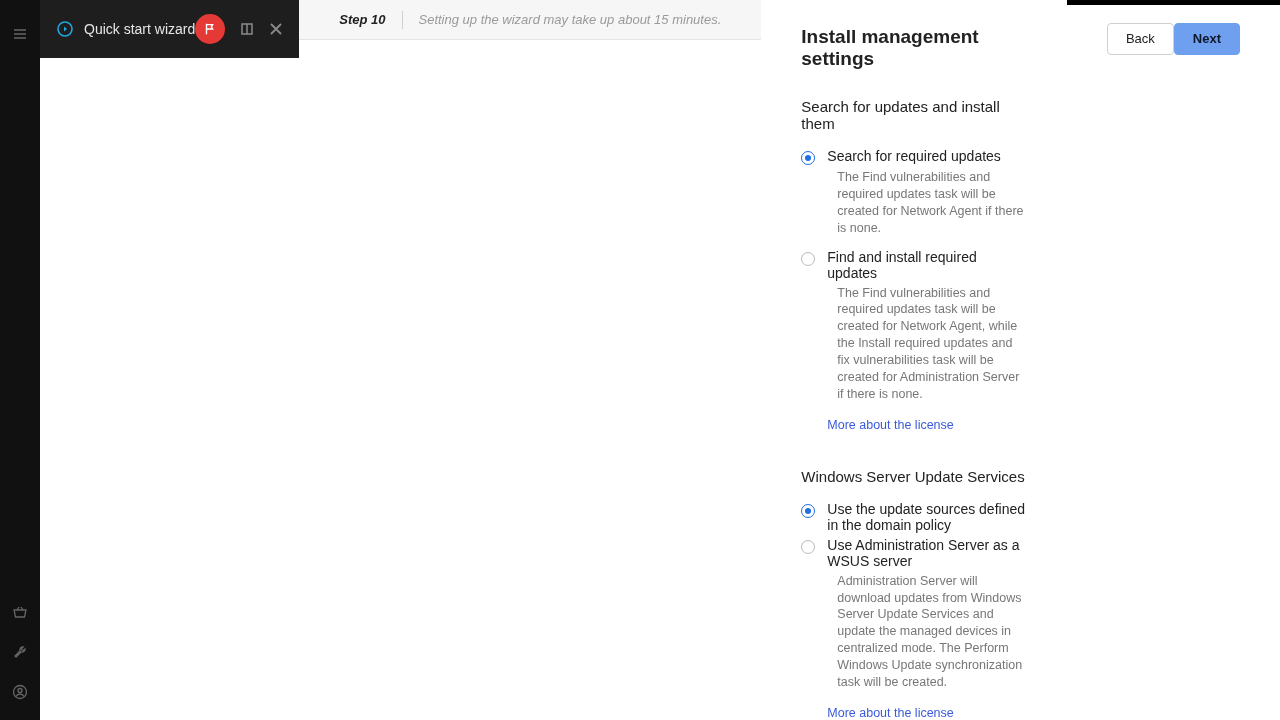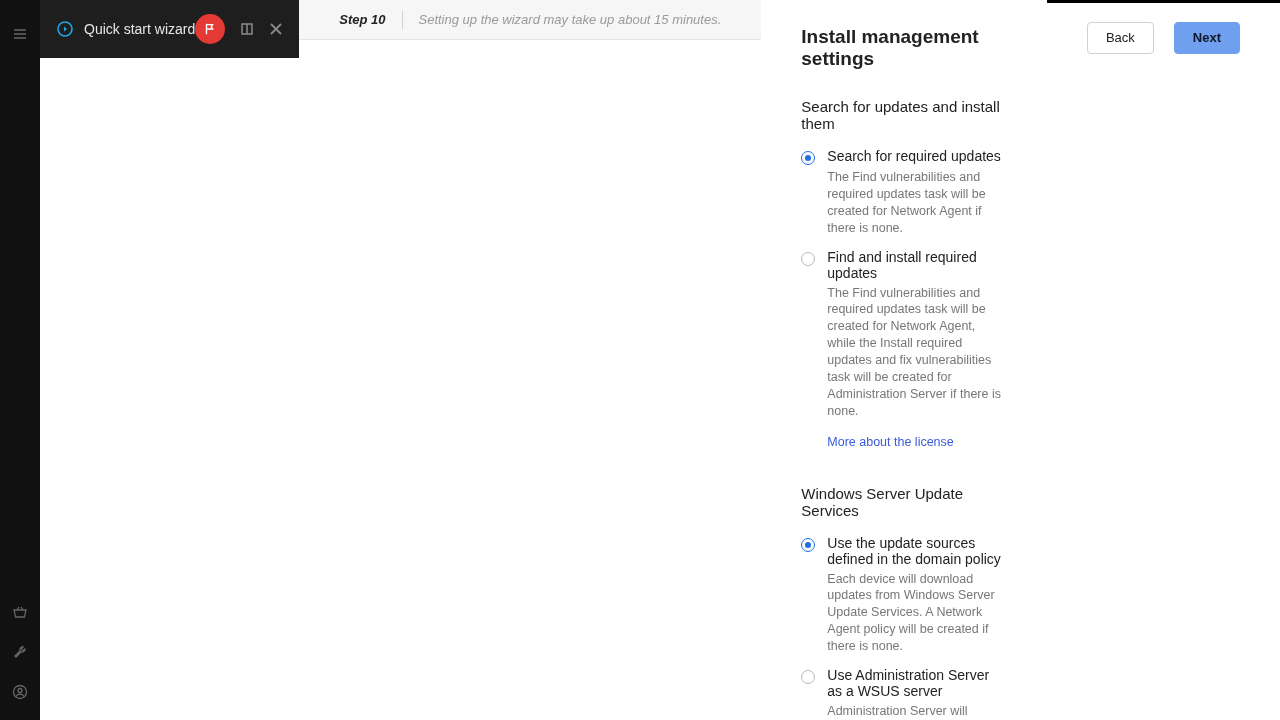--- a/index.html
+++ b/index.html
@@ -74,37 +74,37 @@
     margin-top:3px; margin-right:12px; flex-shrink:0; position:relative; background:#fff;
   }
   .radio-row.selected .dot { border-color:#1e6fe0; }
   .radio-row.selected .dot::after {
     content:""; position:absolute; left:3px; top:3px; width:6px; height:6px;
     border-radius:50%; background:#1e6fe0;
   }
   .radio-row .label { font-size:14px; color:#222; }
 
   .option-desc {
-    font-size:12.5px; color:#777; margin-left:26px; margin-top:4px; margin-bottom:12px;
+    font-size:12.5px; color:#777; margin-left:36px; margin-top:4px; margin-bottom:12px;
     max-width:760px; line-height:1.35;
   }
   .option-link {
     font-size:12.5px; color:#3a5bd9; margin-left:26px; margin-bottom:18px; display:inline-block; cursor:pointer;
   }
 
   .group-gap { height:14px; }
 
   
   .footer {
     height:72px;
-    border-top:3px solid #000000;
+    border-top:5px solid #000000;
     display:flex;
     align-items:center;
     padding:0 40px;
-    gap:20px;
+    gap:0;
     background:#fff;
   }
   .btn {
     height:32px; padding:0 18px; border-radius:4px; font-size:13px; cursor:pointer;
     border:1px solid #d0d0d0; background:#fff; color:#222;
   }
   .btn.primary {
     background:#6fa0ef; border-color:#6fa0ef; color:#0f172a; font-weight:600;
   }
 </style>
@@ -193,21 +193,20 @@
     <a class="option-link">More about the license</a>
 
     <div class="group-gap"></div>
 
     <div class="section-title">Windows Server Update Services</div>
 
     <div class="radio-row selected">
       <span class="dot"></span>
       <span class="label">Use the update sources defined in the domain policy</span>
     </div>
-    <div class="option-desc">Each device will download updates from Windows Server Update Services. A Network Agent policy will be created if there is none.</div>
 
     <div class="radio-row">
       <span class="dot"></span>
       <span class="label">Use Administration Server as a WSUS server</span>
     </div>
     <div class="option-desc">Administration Server will download updates from Windows Server Update Services and update the managed devices in centralized mode. The Perform Windows Update synchronization task will be created.</div>
     <a class="option-link">More about the license</a>
   </div>
 
   <div class="footer">

